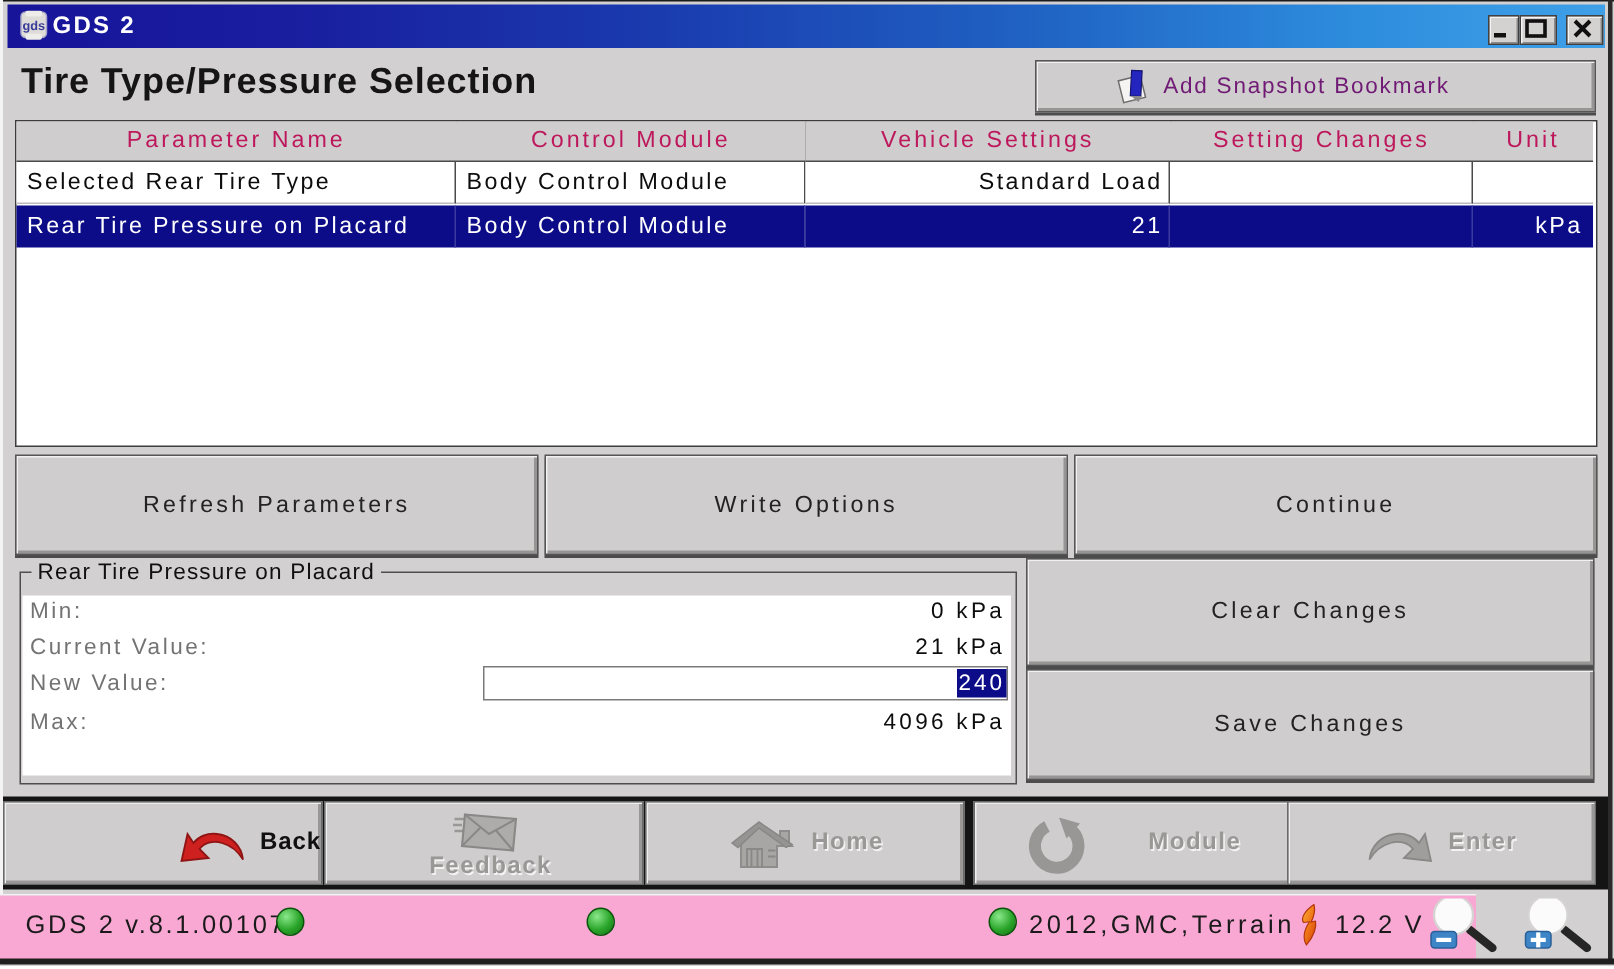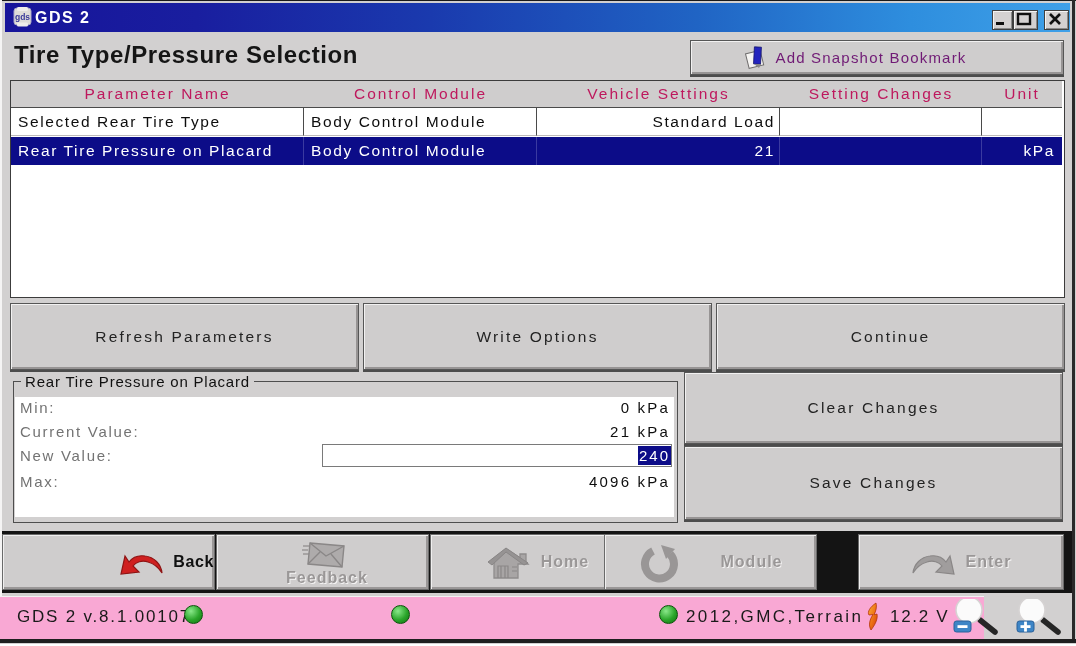--- a/index.html
+++ b/index.html
@@ -170,21 +170,21 @@
   <span class="lbl">Feedback</span>
 </div>
 <div class="abs navbtn dis" style="left:430px;width:213px;">
   <svg width="48" height="36" viewBox="0 0 48 36" style="margin-top:4px;">
     <polygon points="8,14 22,3 36,12 36,8 42,8 42,16 44,18 34,18 34,32 10,32 10,17" fill="#a8a5a5" stroke="#8f8c8c" stroke-width="1.3"></polygon>
     <polygon points="4,16 22,2 44,17 40,19 22,6 8,19" fill="#969393" stroke="#898686" stroke-width="1"></polygon>
     <path d="M14 32 L14 20 L24 20 L24 32 M17 20 L17 32 M21 20 L21 32 M28 21 L33 21 M28 25 L33 25" stroke="#8a8787" stroke-width="1.2" fill="none"></path>
   </svg>
   <span class="lbl">Home</span>
 </div>
-<div class="abs navbtn dis" style="left:604px;width:213px;gap:31px;">
+<div class="abs navbtn dis" style="left:649px;width:213px;gap:31px;">
   <svg width="42" height="38" viewBox="0 0 42 38" style="margin-top:4px;">
     <path d="M14 6 A 14.5 14.5 0 1 0 31 9" fill="none" stroke="#999696" stroke-width="8"></path>
     <path d="M22 0 L36 4 L27 14 Z" fill="#999696"></path>
   </svg>
   <span class="lbl">Module</span>
 </div>
 <div class="abs navbtn dis" style="left:858px;width:206px;">
   <svg width="46" height="28" viewBox="0 0 46 28" style="margin-top:4px;">
     <path d="M2 23 C3 14 10 7 19 6 C26 5 32 8 35 12 L39 6 L43 24 L25 22 L31 16 C28 12 22 10 16 12 C9 14 5 18 2 23 Z" fill="#a09d9d" stroke="#8a8787" stroke-width="1.2"></path>
   </svg>

